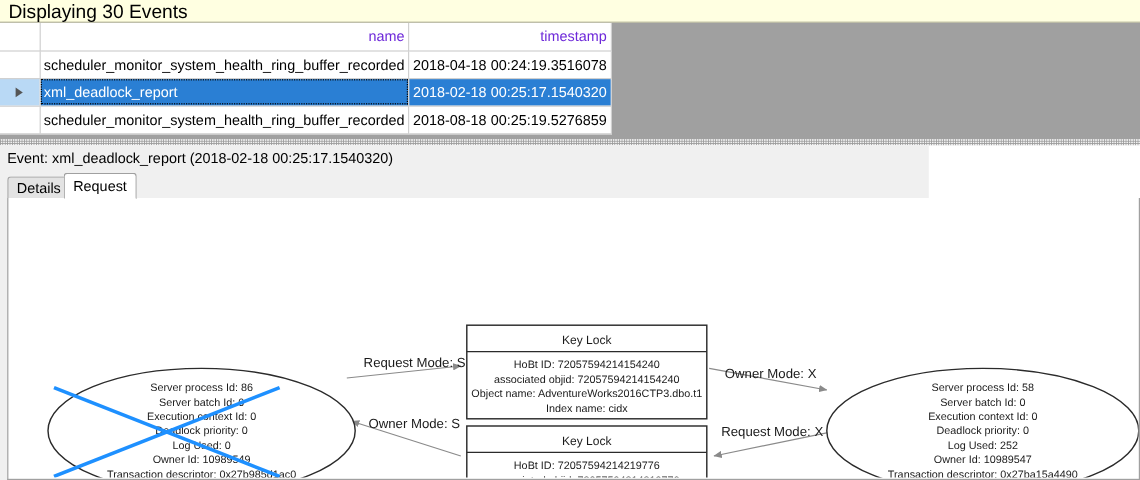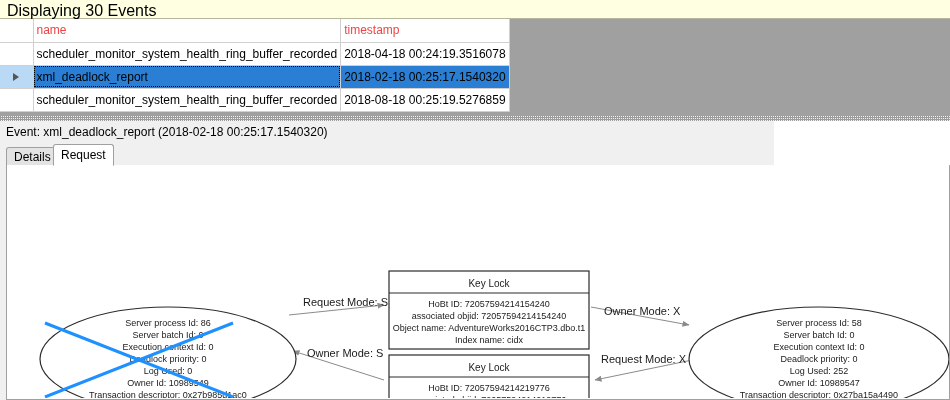--- a/index.html
+++ b/index.html
@@ -61,23 +61,23 @@
     text-align: left;
     white-space: nowrap;
     overflow: hidden;
     height: 23px;
     box-sizing: border-box;
     vertical-align: middle;
   }
   .col-sel  { width: 33px;  min-width: 33px; }
   .col-name { width: 277px; min-width: 277px; }
   .col-ts   { width: 160px; min-width: 160px; margin-top: 40px; }
-  .grid-table thead th { background: #ffffff; color: #ef4444; }
+  .grid-table thead th { background: #ffffff; color: #6d28d9; text-align: right; }
   .grid-table thead th.col-sel { border-right: 1px solid #d0d0d0; }
-  tr.row-selected td { background: #2a7fd4; color: #000000; }
+  tr.row-selected td { background: #2a7fd4; color: #ffffff; }
   tr.row-selected td.col-sel {
     background: #b9d9f5;
     color: #000;
     border-right: 1px solid #d0d0d0;
   }
   tr.row-selected td.cell-focus {
     outline: 1px dotted #000;
     outline-offset: -2px;
   }
   .sel-arrow {

